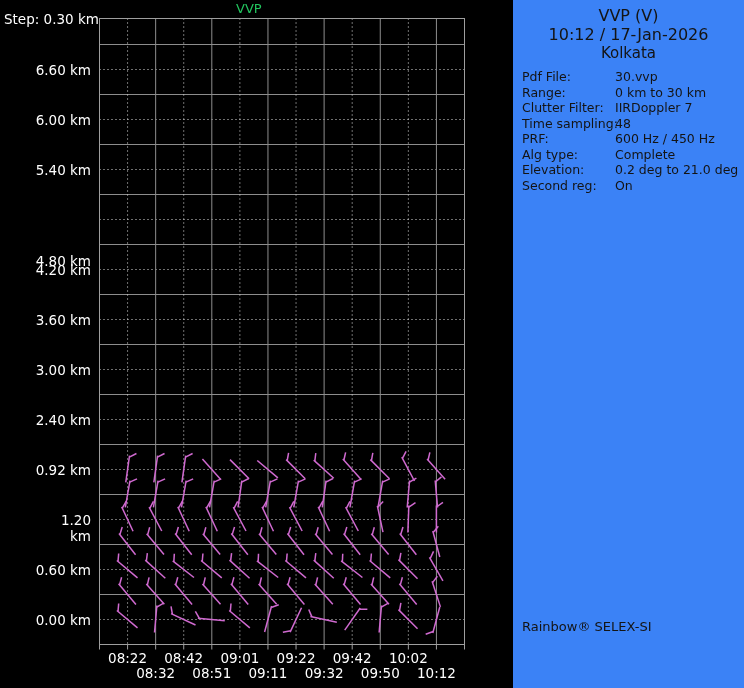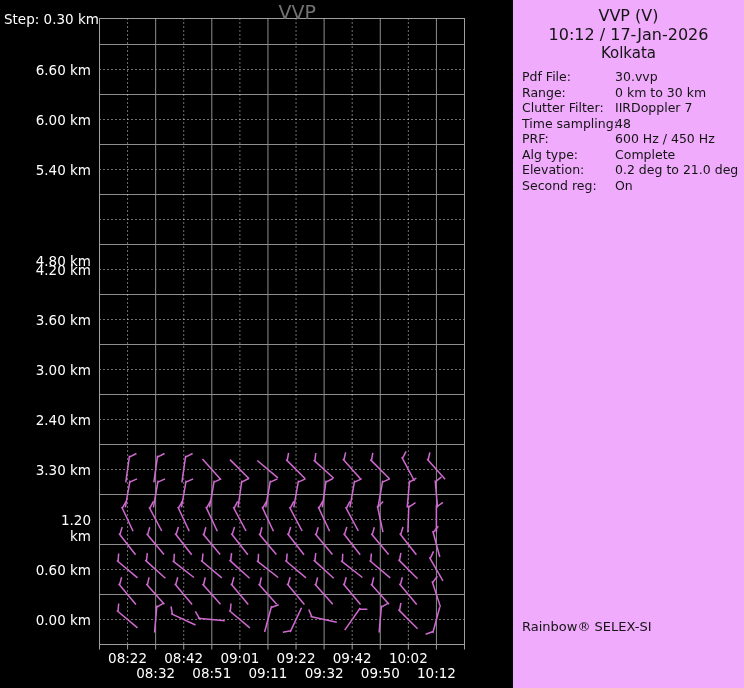--- a/index.html
+++ b/index.html
@@ -8,36 +8,36 @@
     position:relative; width:744px; height:688px; overflow:hidden;
     background:#000; font-family:"DejaVu Sans", sans-serif;
   }
   
   .chart-region { position:absolute; left:0; top:0; width:513px; height:521px; background:#000; }
   .step-label {
     position:absolute; left:4px; top:11px; width:92px;
     color:#fff; font-size:13.5px; white-space:nowrap;
   }
   .chart-title {
-    position:absolute; left:236px; top:1px; width:80px; text-align:right;
-    color:#737373; font-size:19px;
+    position:absolute; left:236px; top:1px; width:80px; text-align:left;
+    color:#22c55e; font-size:13px;
   }
   .y-label {
     position:absolute; left:0; width:91px; text-align:right;
     color:#fff; font-size:13.5px; height:16px; line-height:16px;
   }
   .x-label {
     position:absolute; width:46px; text-align:center;
     color:#fff; font-size:13.5px; height:15px; line-height:15px; white-space:nowrap;
   }
   #plot { position:absolute; left:0; top:0; }
   
   .side-panel {
     position:absolute; left:513px; top:0; width:231px; height:688px;
-    background:#f0abfc; color:#141414;
+    background:#3b82f6; color:#141414;
   }
   .panel-header { padding-top:6px; text-align:center; }
   .panel-title   { font-size:16px; line-height:19px; }
   .panel-datetime{ font-size:16px; line-height:19px; }
   .panel-site    { font-size:15px; line-height:19px; }
   .info-list { position:absolute; left:9px; top:69px; width:218px; }
   .info-row  { display:flex; height:15.5px; line-height:15.5px; font-size:12.5px; }
   .info-row .info-label { width:93px; flex:0 0 93px; white-space:nowrap; }
   .info-row .info-value { flex:1; white-space:nowrap; }
   .footer-brand {
@@ -446,21 +446,21 @@
     <div class="chart-title">VVP</div>
     <div id="y-labels">
         <div class="y-label" style="top: 61.5px;">6.60 km</div>
         <div class="y-label" style="top: 111.5px;">6.00 km</div>
         <div class="y-label" style="top: 161.5px;">5.40 km</div>
         <div class="y-label" style="top: 211.5px; margin-top: 41px;">4.80 km</div>
         <div class="y-label" style="top: 261.5px;">4.20 km</div>
         <div class="y-label" style="top: 311.5px;">3.60 km</div>
         <div class="y-label" style="top: 361.5px;">3.00 km</div>
         <div class="y-label" style="top: 411.5px; padding-left: 32px;">2.40 km</div>
-        <div class="y-label" style="top: 461.5px;">3.30 km</div>
+        <div class="y-label" style="top: 461.5px;">0.92 km</div>
         <div class="y-label" style="top: 511.5px; padding-left: 36px;">1.20 km</div>
         <div class="y-label" style="top: 561.5px; padding-left: 8px;">0.60 km</div>
         <div class="y-label" style="top: 611.5px;">0.00 km</div>
       </div>
     <div id="x-labels">
         <div class="x-label" style="left: 104.577px; top: 651px;">08:22</div>
         <div class="x-label" style="left: 132.654px; top: 666px;">08:32</div>
         <div class="x-label" style="left: 160.731px; top: 651px;">08:42</div>
         <div class="x-label" style="left: 188.808px; top: 666px;">08:51</div>
         <div class="x-label" style="left: 216.885px; top: 651px;">09:01</div>

